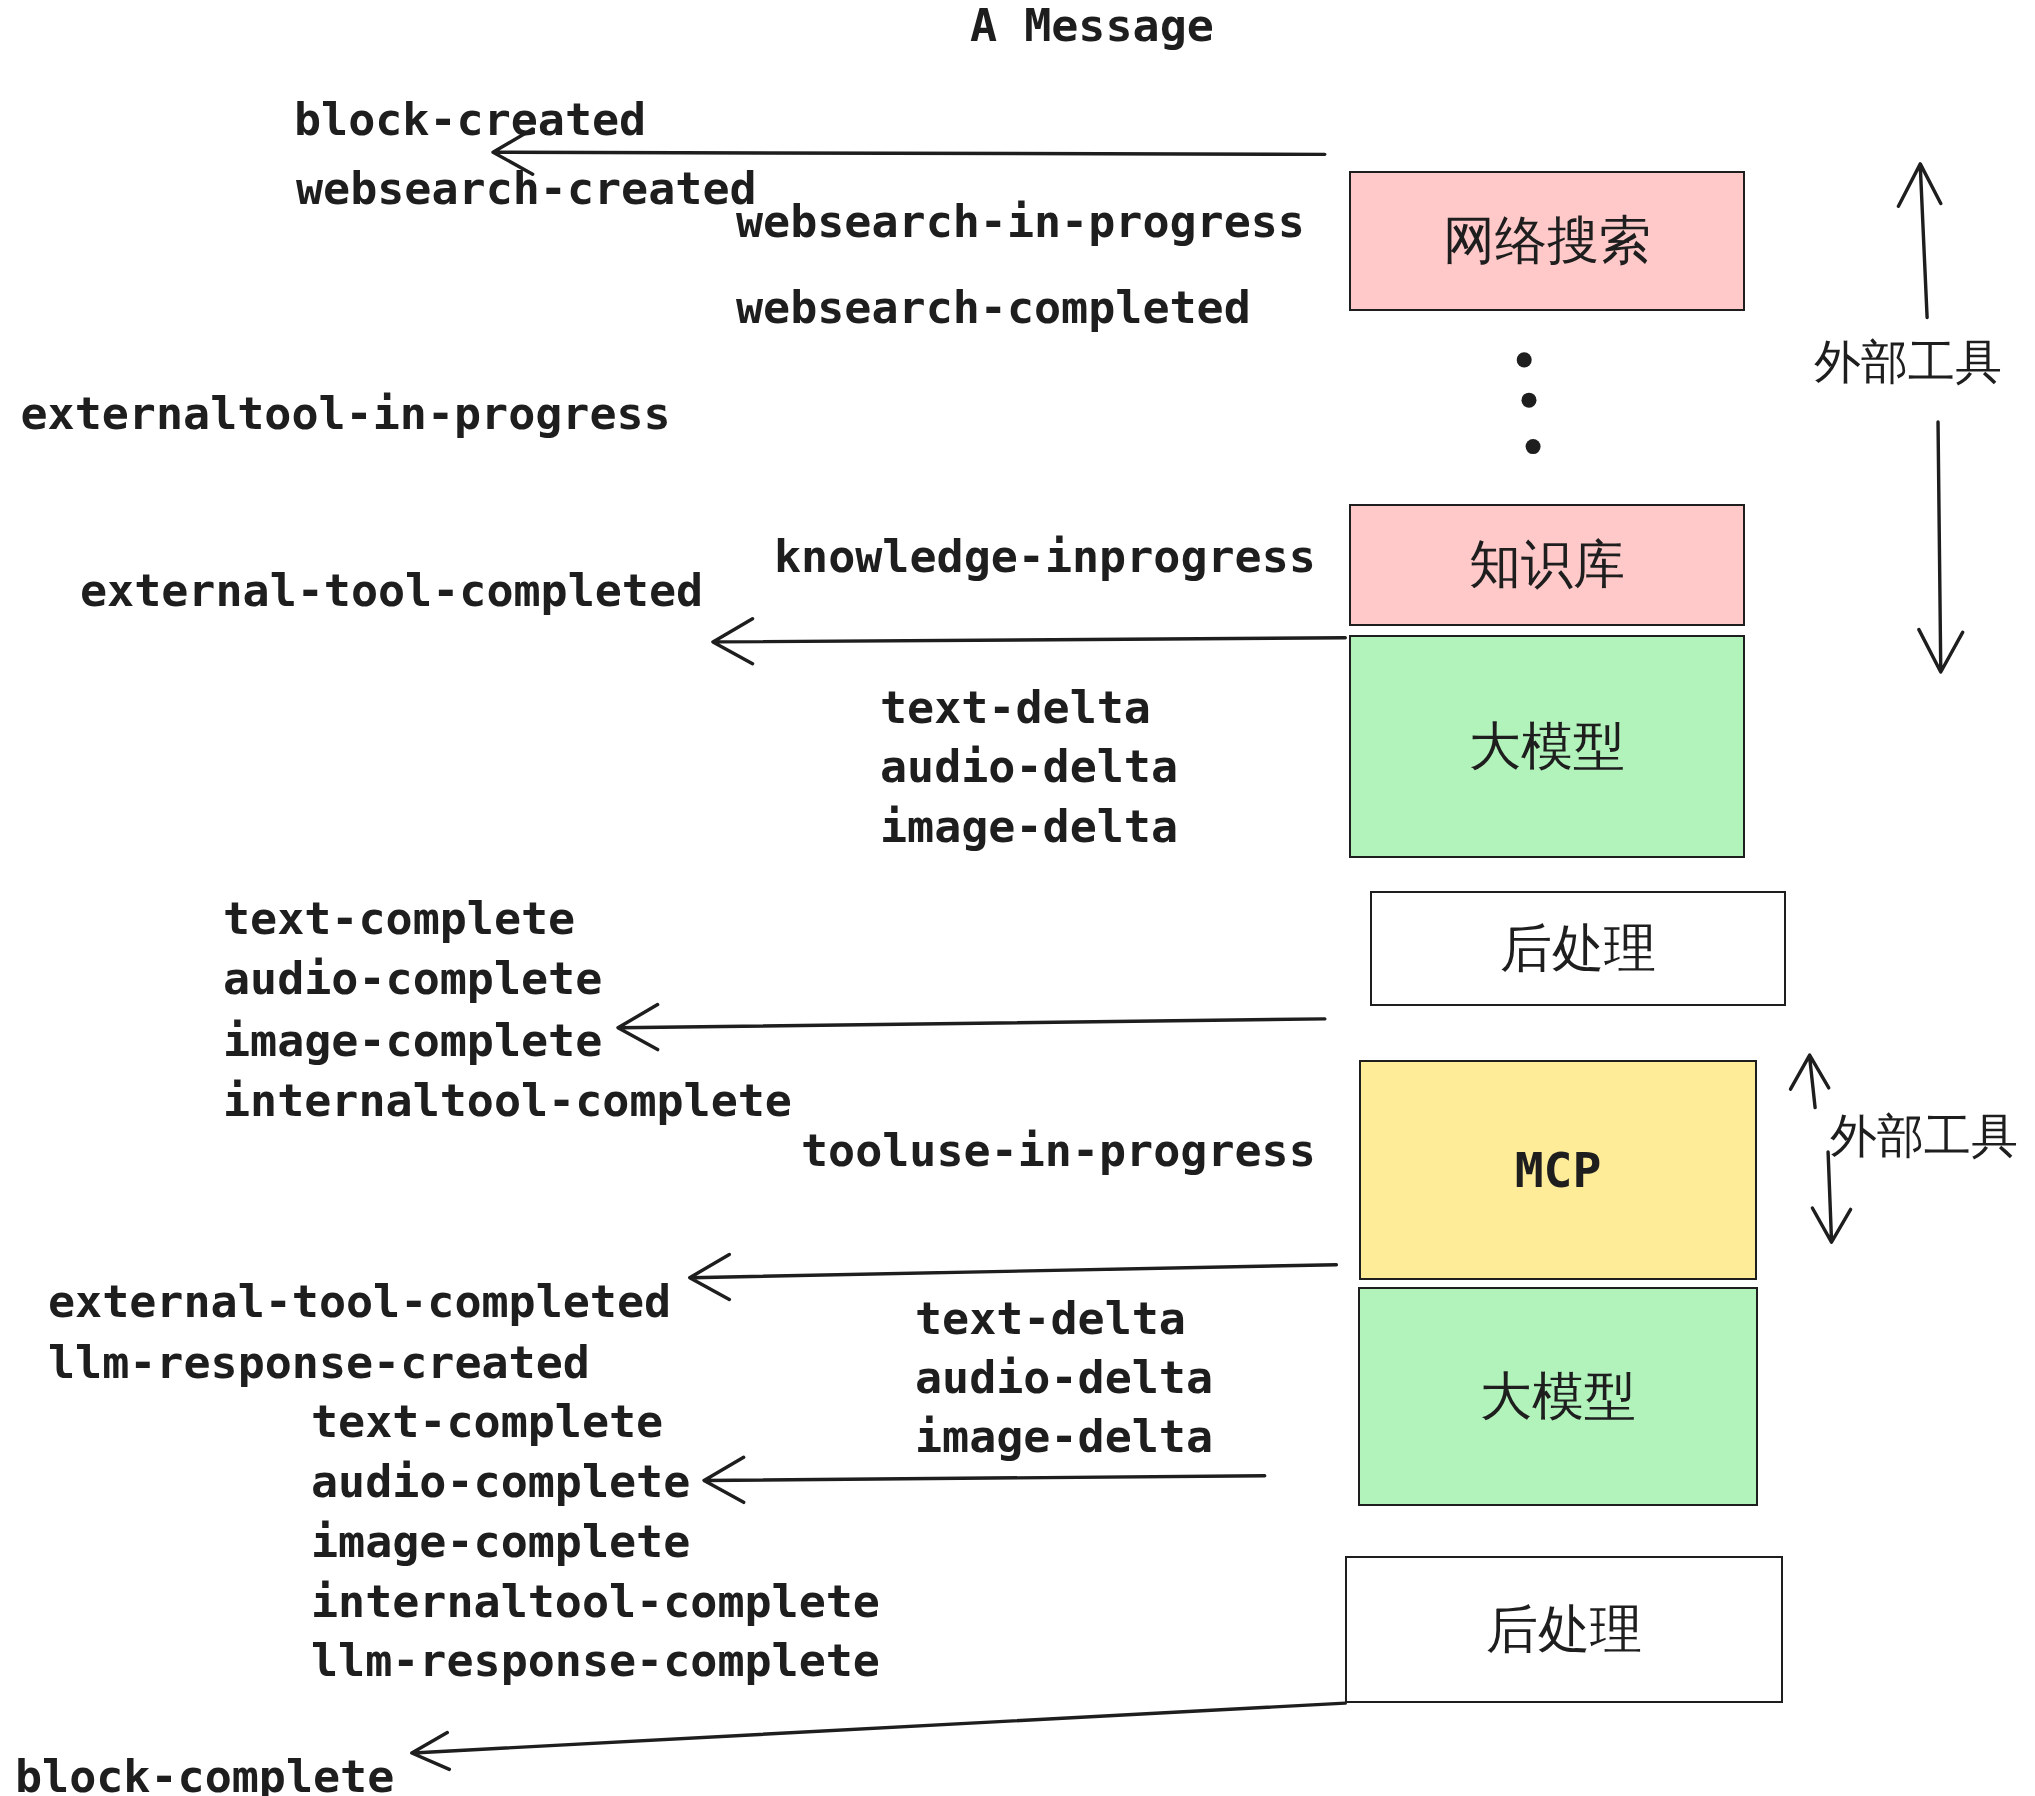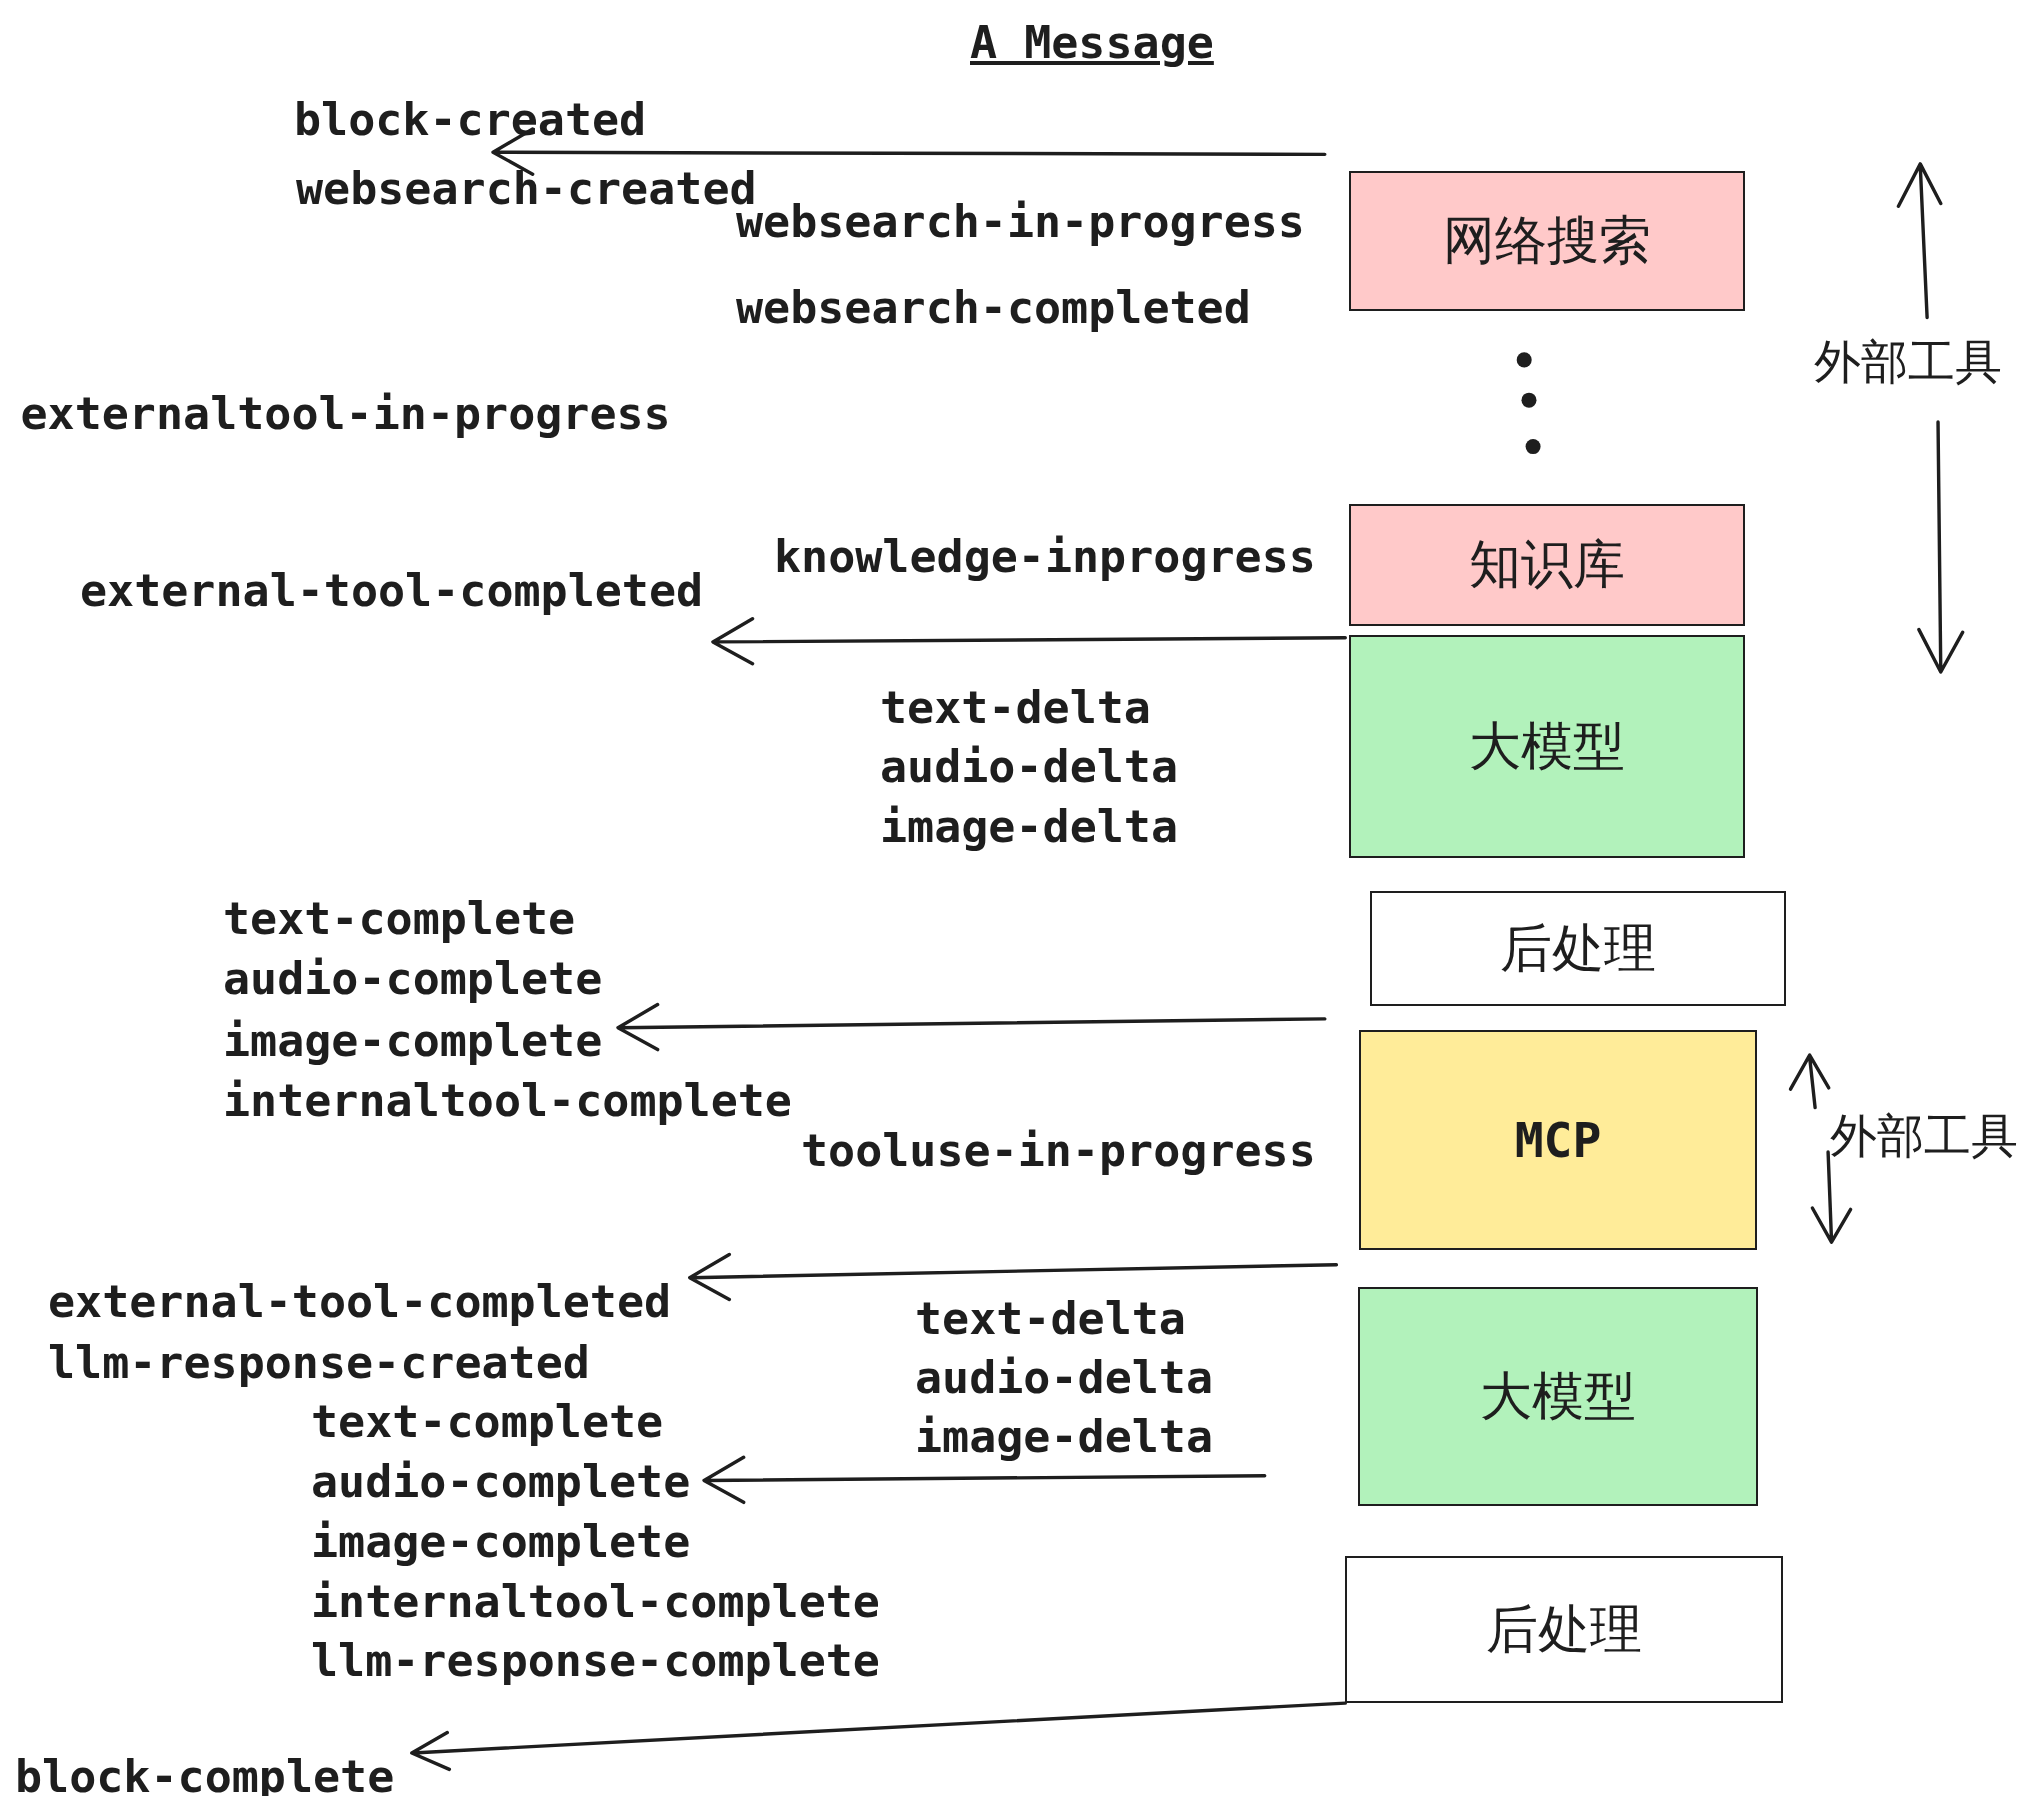--- a/index.html
+++ b/index.html
@@ -18,35 +18,35 @@
   .box{
     position:absolute; box-sizing:border-box; border:2.7px solid var(--ink);
     display:flex; align-items:center; justify-content:center;
     font-family:"DejaVu Sans", "Liberation Sans", sans-serif;
     font-size:52px; color:var(--ink); white-space:nowrap;
   }
   .box.pink{ background:var(--pink); }
   .box.green{ background:var(--green); }
   .box.yellow{ background:var(--yellow); }
   .box.white{ background:var(--paper); }
-  .box.monolabel{ font:bold 48px "DejaVu Sans Mono", monospace; }
+  .box.monolabel{ font:bold 48px "DejaVu Sans Mono", monospace;margin-top:30px; }
   .side{
     position:absolute; font-family:"DejaVu Sans", "Liberation Sans", sans-serif;
     font-size:47px; color:var(--ink); white-space:nowrap; line-height:1;
   }
   svg.overlay{ position:absolute; left:0; top:0; }
   svg.overlay path{ stroke:var(--ink); stroke-width:5; fill:none; stroke-linecap:round; stroke-linejoin:round; }
   svg.overlay circle{ fill:var(--ink); }
 </style>
 </head>
 <body>
 
 <div id="canvas">
 
-  <div class="lbl title" style="left:970px; top:20px;text-decoration:underline;">A Message</div>
+  <div class="lbl title" style="left:970px; top:3px;">A Message</div>
 
   <div class="lbl" style="left:294px;  top:97px;">block-created</div>
   <div class="lbl" style="left:296px;  top:166px;">websearch-created</div>
   <div class="lbl" style="left:736px; top:199px;">websearch-in-progress</div>
   <div class="lbl" style="left:736px; top:285px;">websearch-completed</div>
   <div class="lbl" style="left:20.5px;   top:391px;">externaltool-in-progress</div>
   <div class="lbl" style="left:774px; top:534px;">knowledge-inprogress</div>
   <div class="lbl" style="left:80px;  top:568px;">external-tool-completed</div>
   <div class="lbl" style="left:880px; top:685px;">text-delta</div>
   <div class="lbl" style="left:880px; top:744px;">audio-delta</div>

